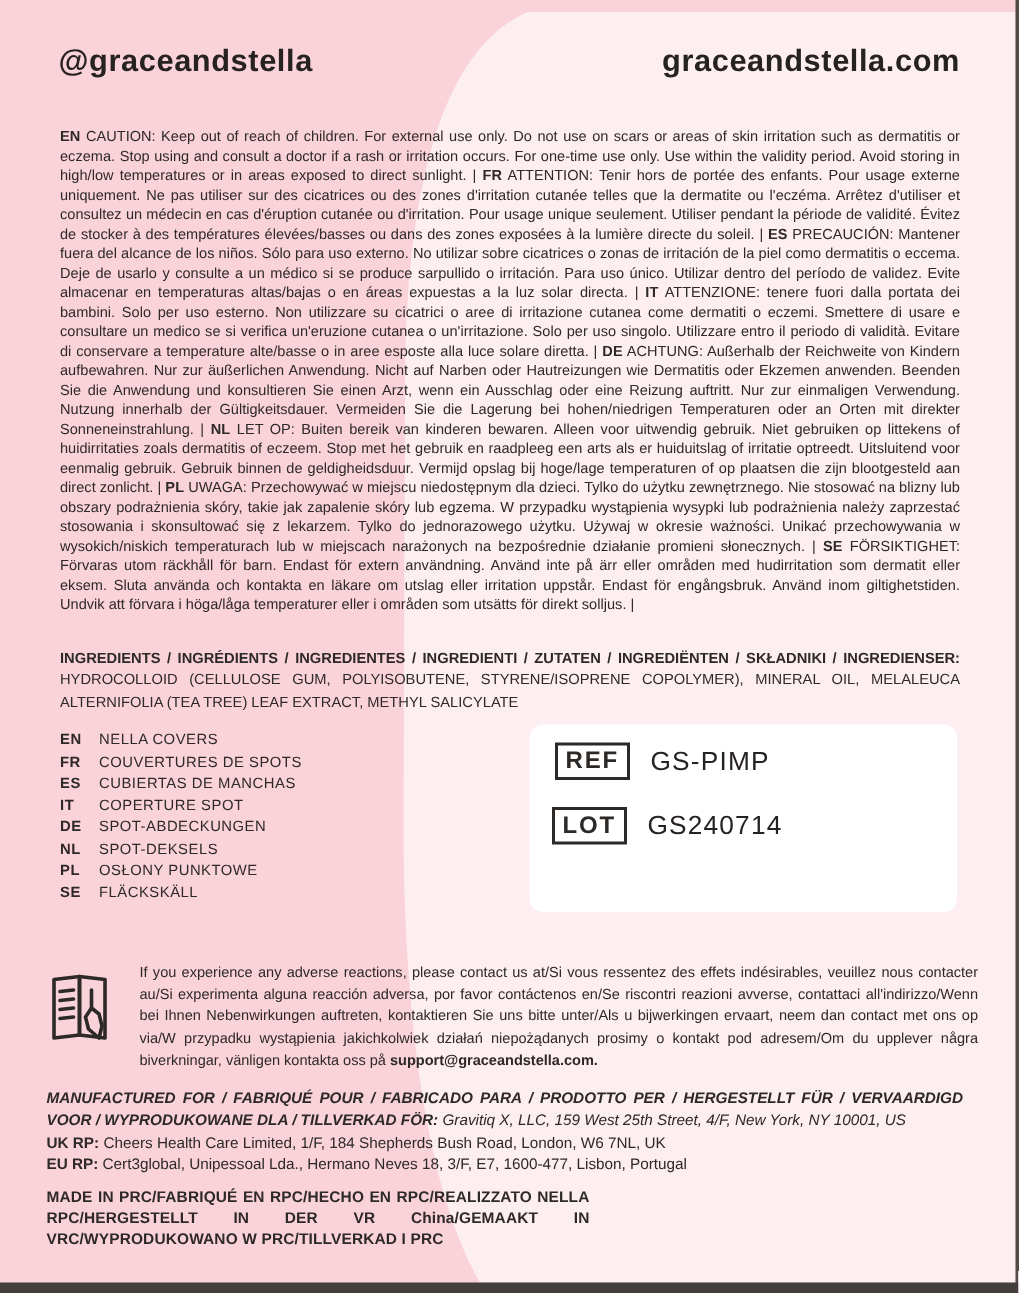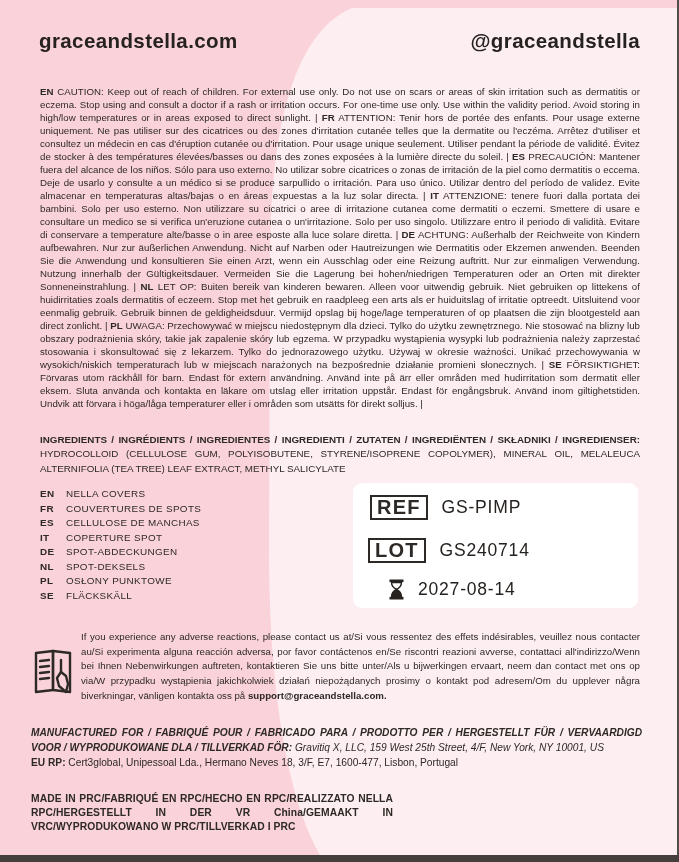--- a/index.html
+++ b/index.html
@@ -37,28 +37,28 @@
 
   .refbox{
     position:absolute;left:353px;top:483px;width:285px;height:125px;
     background:#ffffff;border-radius:9px;
   }
   .refrow{position:absolute;display:flex;align-items:center;}
   .refrow.r1{left:17px;top:12px;}
   .refrow.r2{left:15px;top:55px;justify-content:flex-end;}
   .refrow.r3{left:35px;top:96px;}
   .taglabel{
-    border:2.5px solid #2d2926;font-weight:700;font-size:20px;
+    border:2.5px solid #2d2926;font-weight:700;font-size:16px;
     letter-spacing:1.2px;padding:0 5px;line-height:21px;color:#2d2926;
   }
   .tagvalue{margin-left:14px;font-size:17.5px;letter-spacing:0.8px;font-weight:400;color:#262220;}
   .r3 .tagvalue{margin-left:13px;}
 
   .contact{
-    position:absolute;top:630px;left:81px;width:559px;margin:0;
+    position:absolute;top:630px;left:81px;width:559px;margin:12px;
     font-size:9.7px;line-height:14.7px;text-align:justify;
   }
   .booklet{position:absolute;left:33px;top:648px;}
 
   .mfg{position:absolute;top:726px;left:31px;width:611px;font-size:10.2px;line-height:14.8px;}
   .mfg p{margin:0;text-align:justify;font-style:italic;}
   .mfg .line{white-space:nowrap;}
 
   .madein{
     position:absolute;top:792px;left:31px;width:362px;margin:0;
@@ -70,40 +70,40 @@
 <body>
 
 <div class="page">
 
   <svg class="bg" viewBox="0 0 679 862" preserveAspectRatio="none" aria-hidden="true">
     <path d="M352,8 C300,30 272,110 270,245 L269,560 C270,700 289,802 320,855 L677,855 L677,8 Z" fill="#fdeef1"></path>
   </svg>
   <div class="right-edge"></div>
 
   <div class="header">
+    <div>@graceandstella</div>
     <div>graceandstella.com</div>
-    <div>@graceandstella</div>
   </div>
 
   <p class="caution"><b>EN</b><span> CAUTION: Keep out of reach of children. For external use only. Do not use on scars or areas of skin irritation such as dermatitis or eczema. Stop using and consult a doctor if a rash or irritation occurs. For one-time use only. Use within the validity period. Avoid storing in high/low temperatures or in areas exposed to direct sunlight. | </span><b>FR</b><span> ATTENTION: Tenir hors de portée des enfants. Pour usage externe uniquement. Ne pas utiliser sur des cicatrices ou des zones d'irritation cutanée telles que la dermatite ou l'eczéma. Arrêtez d'utiliser et consultez un médecin en cas d'éruption cutanée ou d'irritation. Pour usage unique seulement. Utiliser pendant la période de validité. Évitez de stocker à des températures élevées/basses ou dans des zones exposées à la lumière directe du soleil. | </span><b>ES</b><span> PRECAUCIÓN: Mantener fuera del alcance de los niños. Sólo para uso externo. No utilizar sobre cicatrices o zonas de irritación de la piel como dermatitis o eccema. Deje de usarlo y consulte a un médico si se produce sarpullido o irritación. Para uso único. Utilizar dentro del período de validez. Evite almacenar en temperaturas altas/bajas o en áreas expuestas a la luz solar directa. | </span><b>IT</b><span> ATTENZIONE: tenere fuori dalla portata dei bambini. Solo per uso esterno. Non utilizzare su cicatrici o aree di irritazione cutanea come dermatiti o eczemi. Smettere di usare e consultare un medico se si verifica un'eruzione cutanea o un'irritazione. Solo per uso singolo. Utilizzare entro il periodo di validità. Evitare di conservare a temperature alte/basse o in aree esposte alla luce solare diretta. | </span><b>DE</b><span> ACHTUNG: Außerhalb der Reichweite von Kindern aufbewahren. Nur zur äußerlichen Anwendung. Nicht auf Narben oder Hautreizungen wie Dermatitis oder Ekzemen anwenden. Beenden Sie die Anwendung und konsultieren Sie einen Arzt, wenn ein Ausschlag oder eine Reizung auftritt. Nur zur einmaligen Verwendung. Nutzung innerhalb der Gültigkeitsdauer. Vermeiden Sie die Lagerung bei hohen/niedrigen Temperaturen oder an Orten mit direkter Sonneneinstrahlung. | </span><b>NL</b><span> LET OP: Buiten bereik van kinderen bewaren. Alleen voor uitwendig gebruik. Niet gebruiken op littekens of huidirritaties zoals dermatitis of eczeem. Stop met het gebruik en raadpleeg een arts als er huiduitslag of irritatie optreedt. Uitsluitend voor eenmalig gebruik. Gebruik binnen de geldigheidsduur. Vermijd opslag bij hoge/lage temperaturen of op plaatsen die zijn blootgesteld aan direct zonlicht. | </span><b>PL</b><span> UWAGA: Przechowywać w miejscu niedostępnym dla dzieci. Tylko do użytku zewnętrznego. Nie stosować na blizny lub obszary podrażnienia skóry, takie jak zapalenie skóry lub egzema. W przypadku wystąpienia wysypki lub podrażnienia należy zaprzestać stosowania i skonsultować się z lekarzem. Tylko do jednorazowego użytku. Używaj w okresie ważności. Unikać przechowywania w wysokich/niskich temperaturach lub w miejscach narażonych na bezpośrednie działanie promieni słonecznych. | </span><b>SE</b><span> FÖRSIKTIGHET: Förvaras utom räckhåll för barn. Endast för extern användning. Använd inte på ärr eller områden med hudirritation som dermatit eller eksem. Sluta använda och kontakta en läkare om utslag eller irritation uppstår. Endast för engångsbruk. Använd inom giltighetstiden. Undvik att förvara i höga/låga temperaturer eller i områden som utsätts för direkt solljus. |</span></p>
 
   <p class="ingredients"><b>INGREDIENTS / INGRÉDIENTS / INGREDIENTES / INGREDIENTI / ZUTATEN / INGREDIËNTEN / SKŁADNIKI / INGREDIENSER:</b><span> HYDROCOLLOID (CELLULOSE GUM, POLYISOBUTENE, STYRENE/ISOPRENE COPOLYMER), MINERAL OIL, MELALEUCA ALTERNIFOLIA (TEA TREE) LEAF EXTRACT, METHYL SALICYLATE</span></p>
 
   <div class="products">
     <div class="row">
         <span class="code">EN</span>
         <span>NELLA COVERS</span>
       </div>
     <div class="row">
         <span class="code">FR</span>
         <span>COUVERTURES DE SPOTS</span>
       </div>
     <div class="row">
         <span class="code">ES</span>
-        <span>CELLULOSE DE MANCHAS</span>
+        <span>CUBIERTAS DE MANCHAS</span>
       </div>
     <div class="row">
         <span class="code">IT</span>
         <span>COPERTURE SPOT</span>
       </div>
     <div class="row">
         <span class="code">DE</span>
         <span>SPOT-ABDECKUNGEN</span>
       </div>
     <div class="row">
@@ -122,31 +122,20 @@
 
   <div class="refbox">
     <div class="refrow r1">
       <span class="taglabel">REF</span>
       <span class="tagvalue">GS-PIMP</span>
     </div>
     <div class="refrow r2">
       <span class="taglabel">LOT</span>
       <span class="tagvalue">GS240714</span>
     </div>
-    <div class="refrow r3">
-      <span>
-        <svg width="17" height="21" viewBox="0 0 17 21" aria-hidden="true">
-          <rect x="1.5" y="0.5" width="14" height="2.6" fill="#262220"></rect>
-          <rect x="1.5" y="17.9" width="14" height="2.6" fill="#262220"></rect>
-          <path d="M3.5,3.5 C3.5,7.5 6,9 8.5,10.3 C11,9 13.5,7.5 13.5,3.5 Z" fill="none" stroke="#262220" stroke-width="1.4"></path>
-          <path d="M8.5,10.3 C6,11.6 3.5,13.1 3.5,17.4 L13.5,17.4 C13.5,13.1 11,11.6 8.5,10.3 Z" fill="#262220" stroke="#262220" stroke-width="1.2"></path>
-        </svg>
-      </span>
-      <span class="tagvalue">2027-08-14</span>
-    </div>
   </div>
 
   <span class="booklet">
     <svg width="42" height="56" viewBox="0 0 42 56" aria-hidden="true">
       <g fill="none" stroke="#2d2926" stroke-width="2.4" stroke-linejoin="round" stroke-linecap="round">
         <path d="M3,5 L20,3 L20,42 L3,44 Z"></path>
         <path d="M37,5 L20,3 L20,42 L37,44 Z"></path>
         <path d="M7,13 L16,12"></path>
         <path d="M7,19 L16,18"></path>
         <path d="M7,25 L16,24"></path>
@@ -154,19 +143,20 @@
         <path d="M28,12 L28,24"></path>
         <path d="M28,24 L24,30 L26,38 L33,44 L35,36 L33,28 L28,24"></path>
       </g>
     </svg>
   </span>
 
   <p class="contact"><span>If you experience any adverse reactions, please contact us at/Si vous ressentez des effets indésirables, veuillez nous contacter au/Si experimenta alguna reacción adversa, por favor contáctenos en/Se riscontri reazioni avverse, contattaci all'indirizzo/Wenn bei Ihnen Nebenwirkungen auftreten, kontaktieren Sie uns bitte unter/Als u bijwerkingen ervaart, neem dan contact met ons op via/W przypadku wystąpienia jakichkolwiek działań niepożądanych prosimy o kontakt pod adresem/Om du upplever några biverkningar, vänligen kontakta oss på </span><b>support@graceandstella.com.</b></p>
 
   <div class="mfg">
     <p><b>MANUFACTURED FOR / FABRIQUÉ POUR / FABRICADO PARA / PRODOTTO PER / HERGESTELLT FÜR / VERVAARDIGD VOOR / WYPRODUKOWANE DLA / TILLVERKAD FÖR:</b><span> Gravitiq X, LLC, 159 West 25th Street, 4/F, New York, NY 10001, US</span></p>
+    <div class="line"><b>UK RP:</b><span> Cheers Health Care Limited, 1/F, 184 Shepherds Bush Road, London, W6 7NL, UK</span></div>
     <div class="line"><b>EU RP:</b><span> Cert3global, Unipessoal Lda., Hermano Neves 18, 3/F, E7, 1600-477, Lisbon, Portugal</span></div>
   </div>
 
   <p class="madein">MADE IN PRC/FABRIQUÉ EN RPC/HECHO EN RPC/REALIZZATO NELLA RPC/HERGESTELLT IN DER VR China/GEMAAKT IN VRC/WYPRODUKOWANO W PRC/TILLVERKAD I PRC</p>
 
   <div class="bottom-bar"></div>
 </div>
 
 </body></html>

